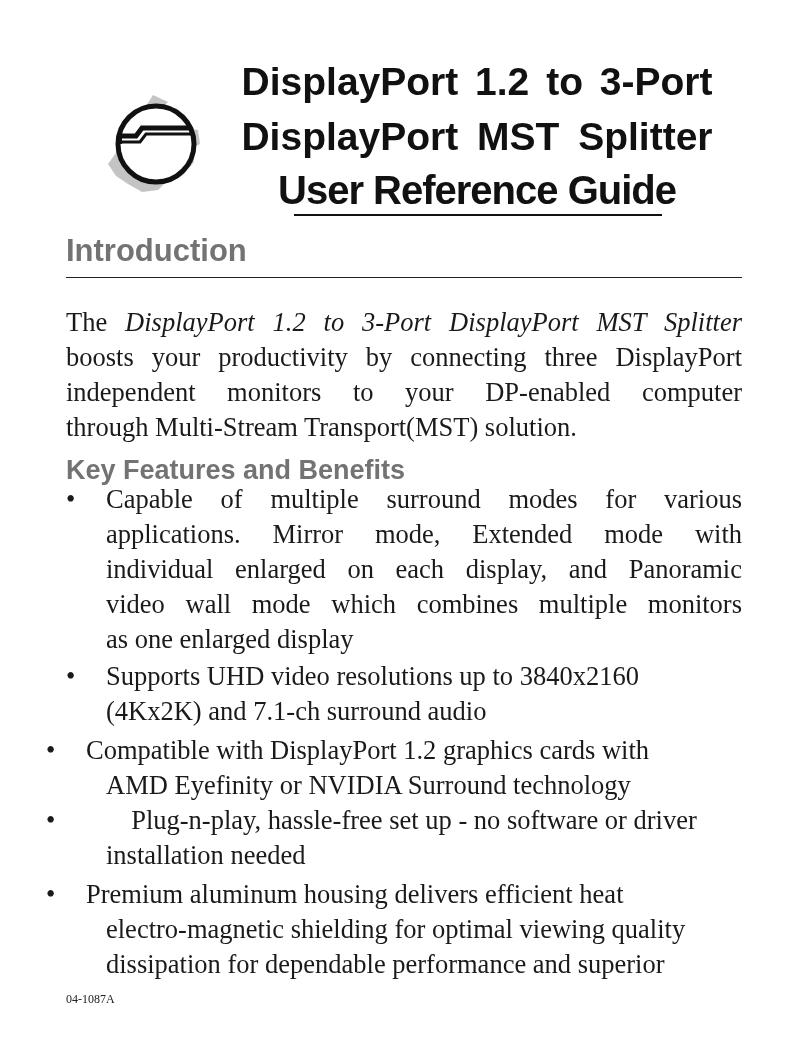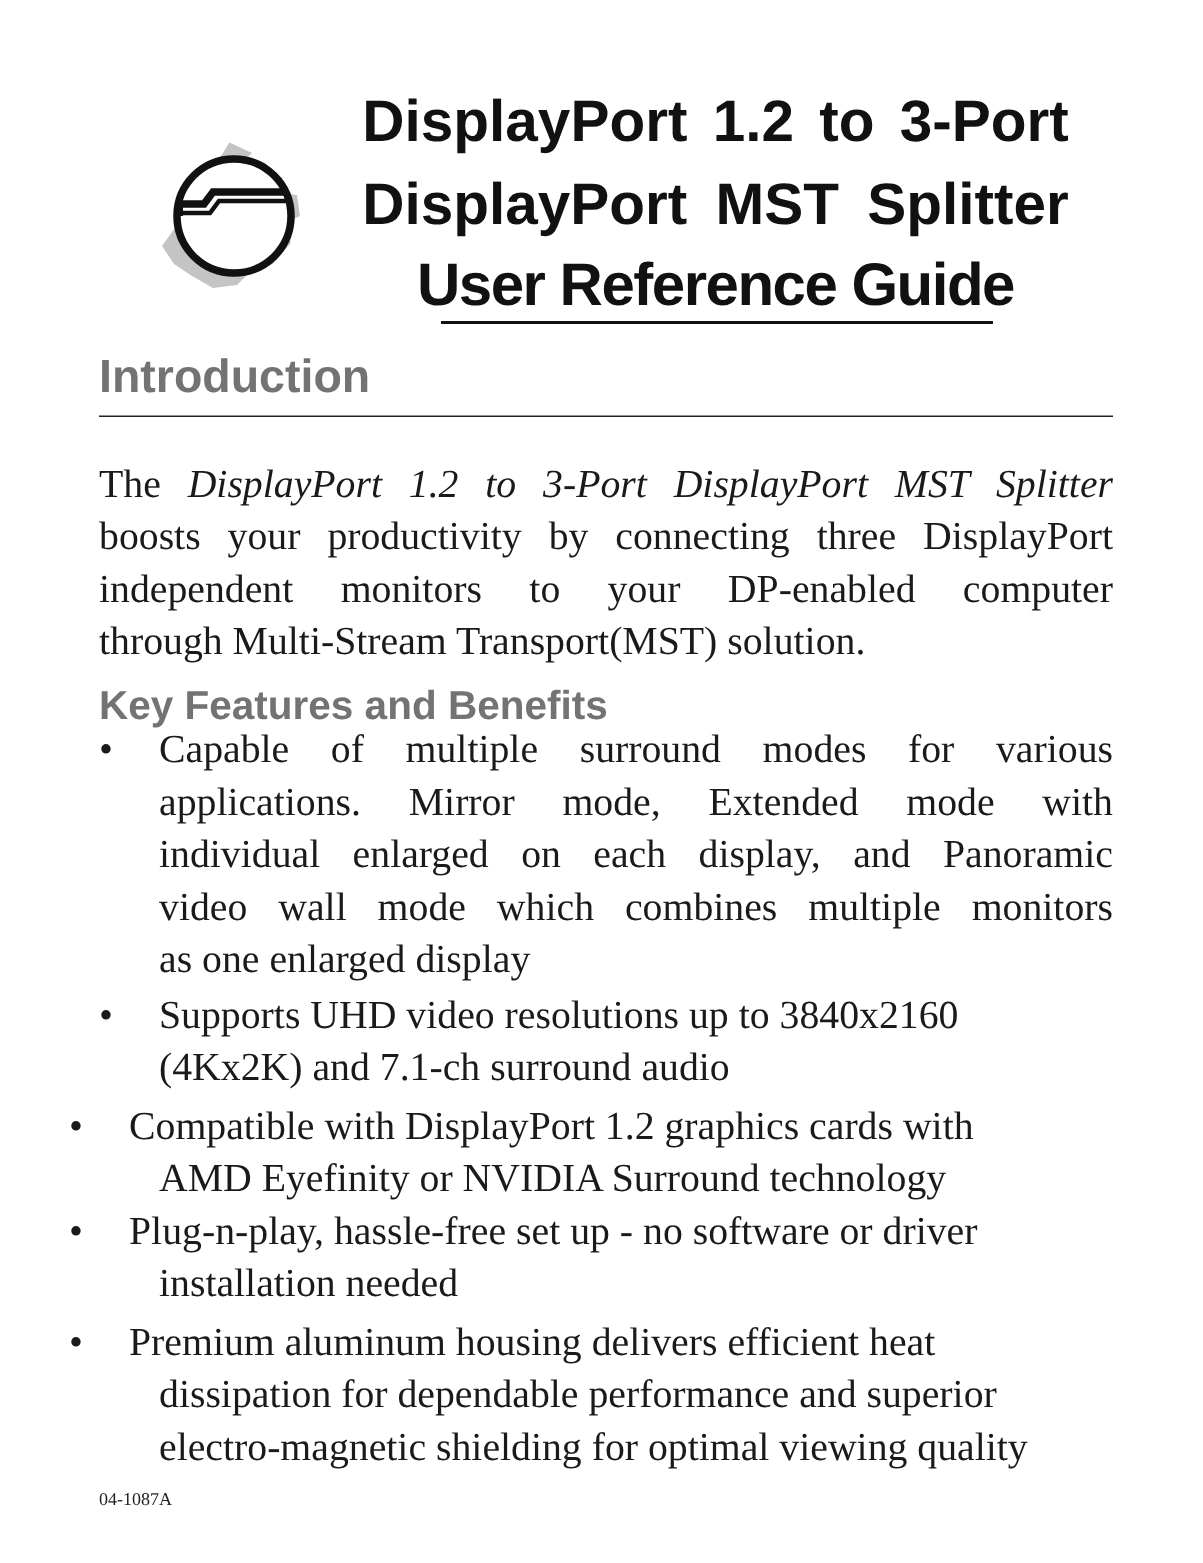--- a/index.html
+++ b/index.html
@@ -75,24 +75,24 @@
     <span class="ln">Supports UHD video resolutions up to 3840x2160</span>
     <span class="ln">(4Kx2K) and 7.1-ch surround audio</span>
   </li>
   <li style="margin-top:4px;">
     <span class="bullet" style="left:-20px;">•</span>
     <span class="ln" style="margin-left:-20px;">Compatible with DisplayPort 1.2 graphics cards with</span>
     <span class="ln">AMD Eyefinity or NVIDIA Surround technology</span>
   </li>
   <li>
     <span class="bullet" style="left:-20px;">•</span>
-    <span class="ln" style="margin-left:-20px;">Plug-n-play, hassle-free set up - no software or driver</span>
+    <span class="ln" style="margin-left:-20px;text-align:center;">Plug-n-play, hassle-free set up - no software or driver</span>
     <span class="ln">installation needed</span>
   </li>
   <li style="margin-top:4px;">
     <span class="bullet" style="left:-20px;">•</span>
     <span class="ln" style="margin-left:-20px;">Premium aluminum housing delivers efficient heat</span>
+    <span class="ln">electro-magnetic shielding for optimal viewing quality</span>
     <span class="ln">dissipation for dependable performance and superior</span>
-    <span class="ln">electro-magnetic shielding for optimal viewing quality</span>
   </li>
 </ul>
 
 <div class="footer-code">04-1087A</div>
 
 </body></html>

